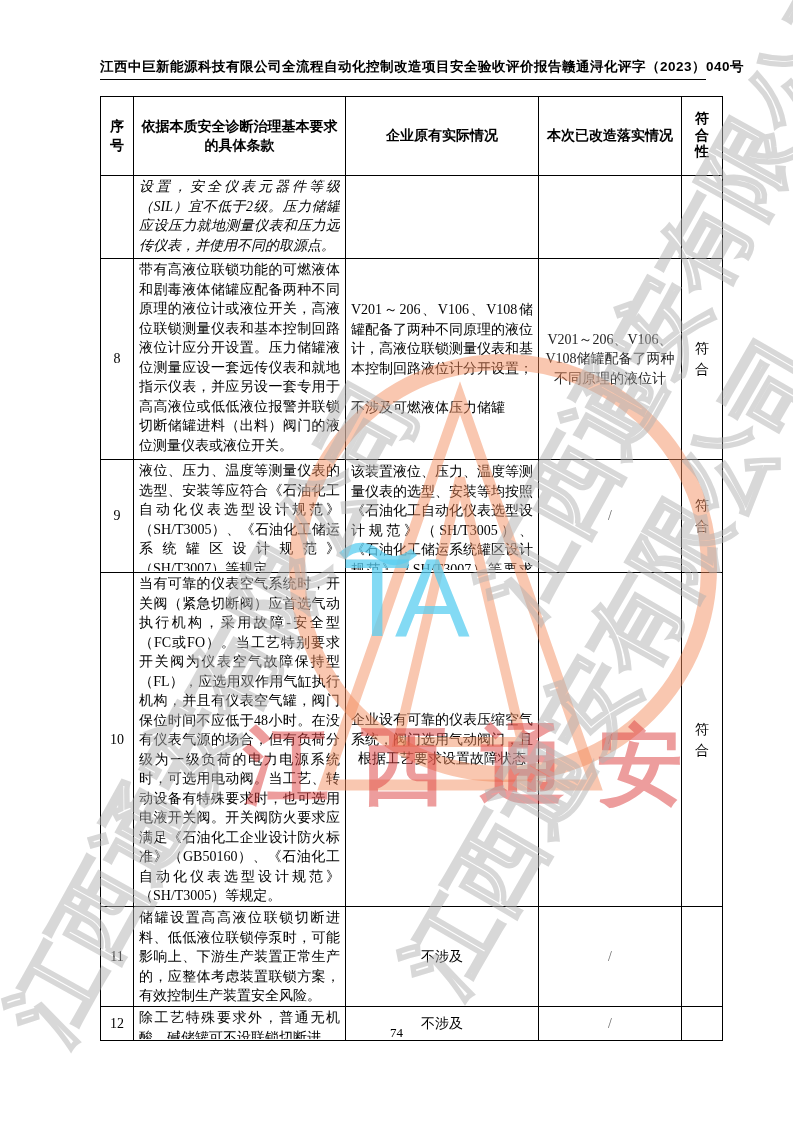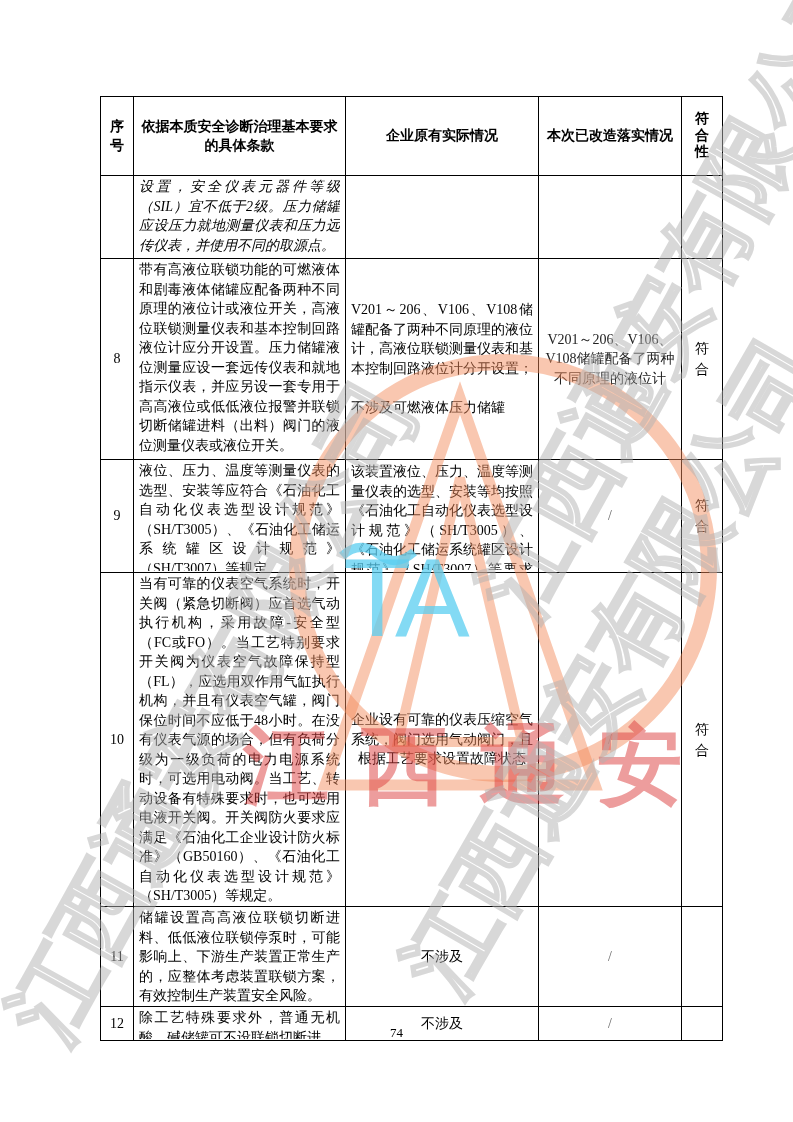--- a/index.html
+++ b/index.html
@@ -77,20 +77,24 @@
   }
   .gb1 { left:315px; top:224px; transform:rotate(-61deg); }
   .gb2 { left:-155px; top:649px; transform:rotate(-61deg); }
   .gb3 { left:245px; top:604px; transform:rotate(-60deg); }
 </style>
 </head>
 <body>
 
 <div class="page">
 
+  <div class="doc-header">
+    <span>江西中巨新能源科技有限公司全流程自动化控制改造项目安全验收评价报告</span>
+    <span>赣通浔化评字（2023）040号</span>
+  </div>
 
   <table class="review">
     <colgroup>
       <col style="width:33px">
         <col style="width:212px">
         <col style="width:193px">
       <col style="width:143px">
         <col style="width:41px">
     </colgroup>
     <tbody>

